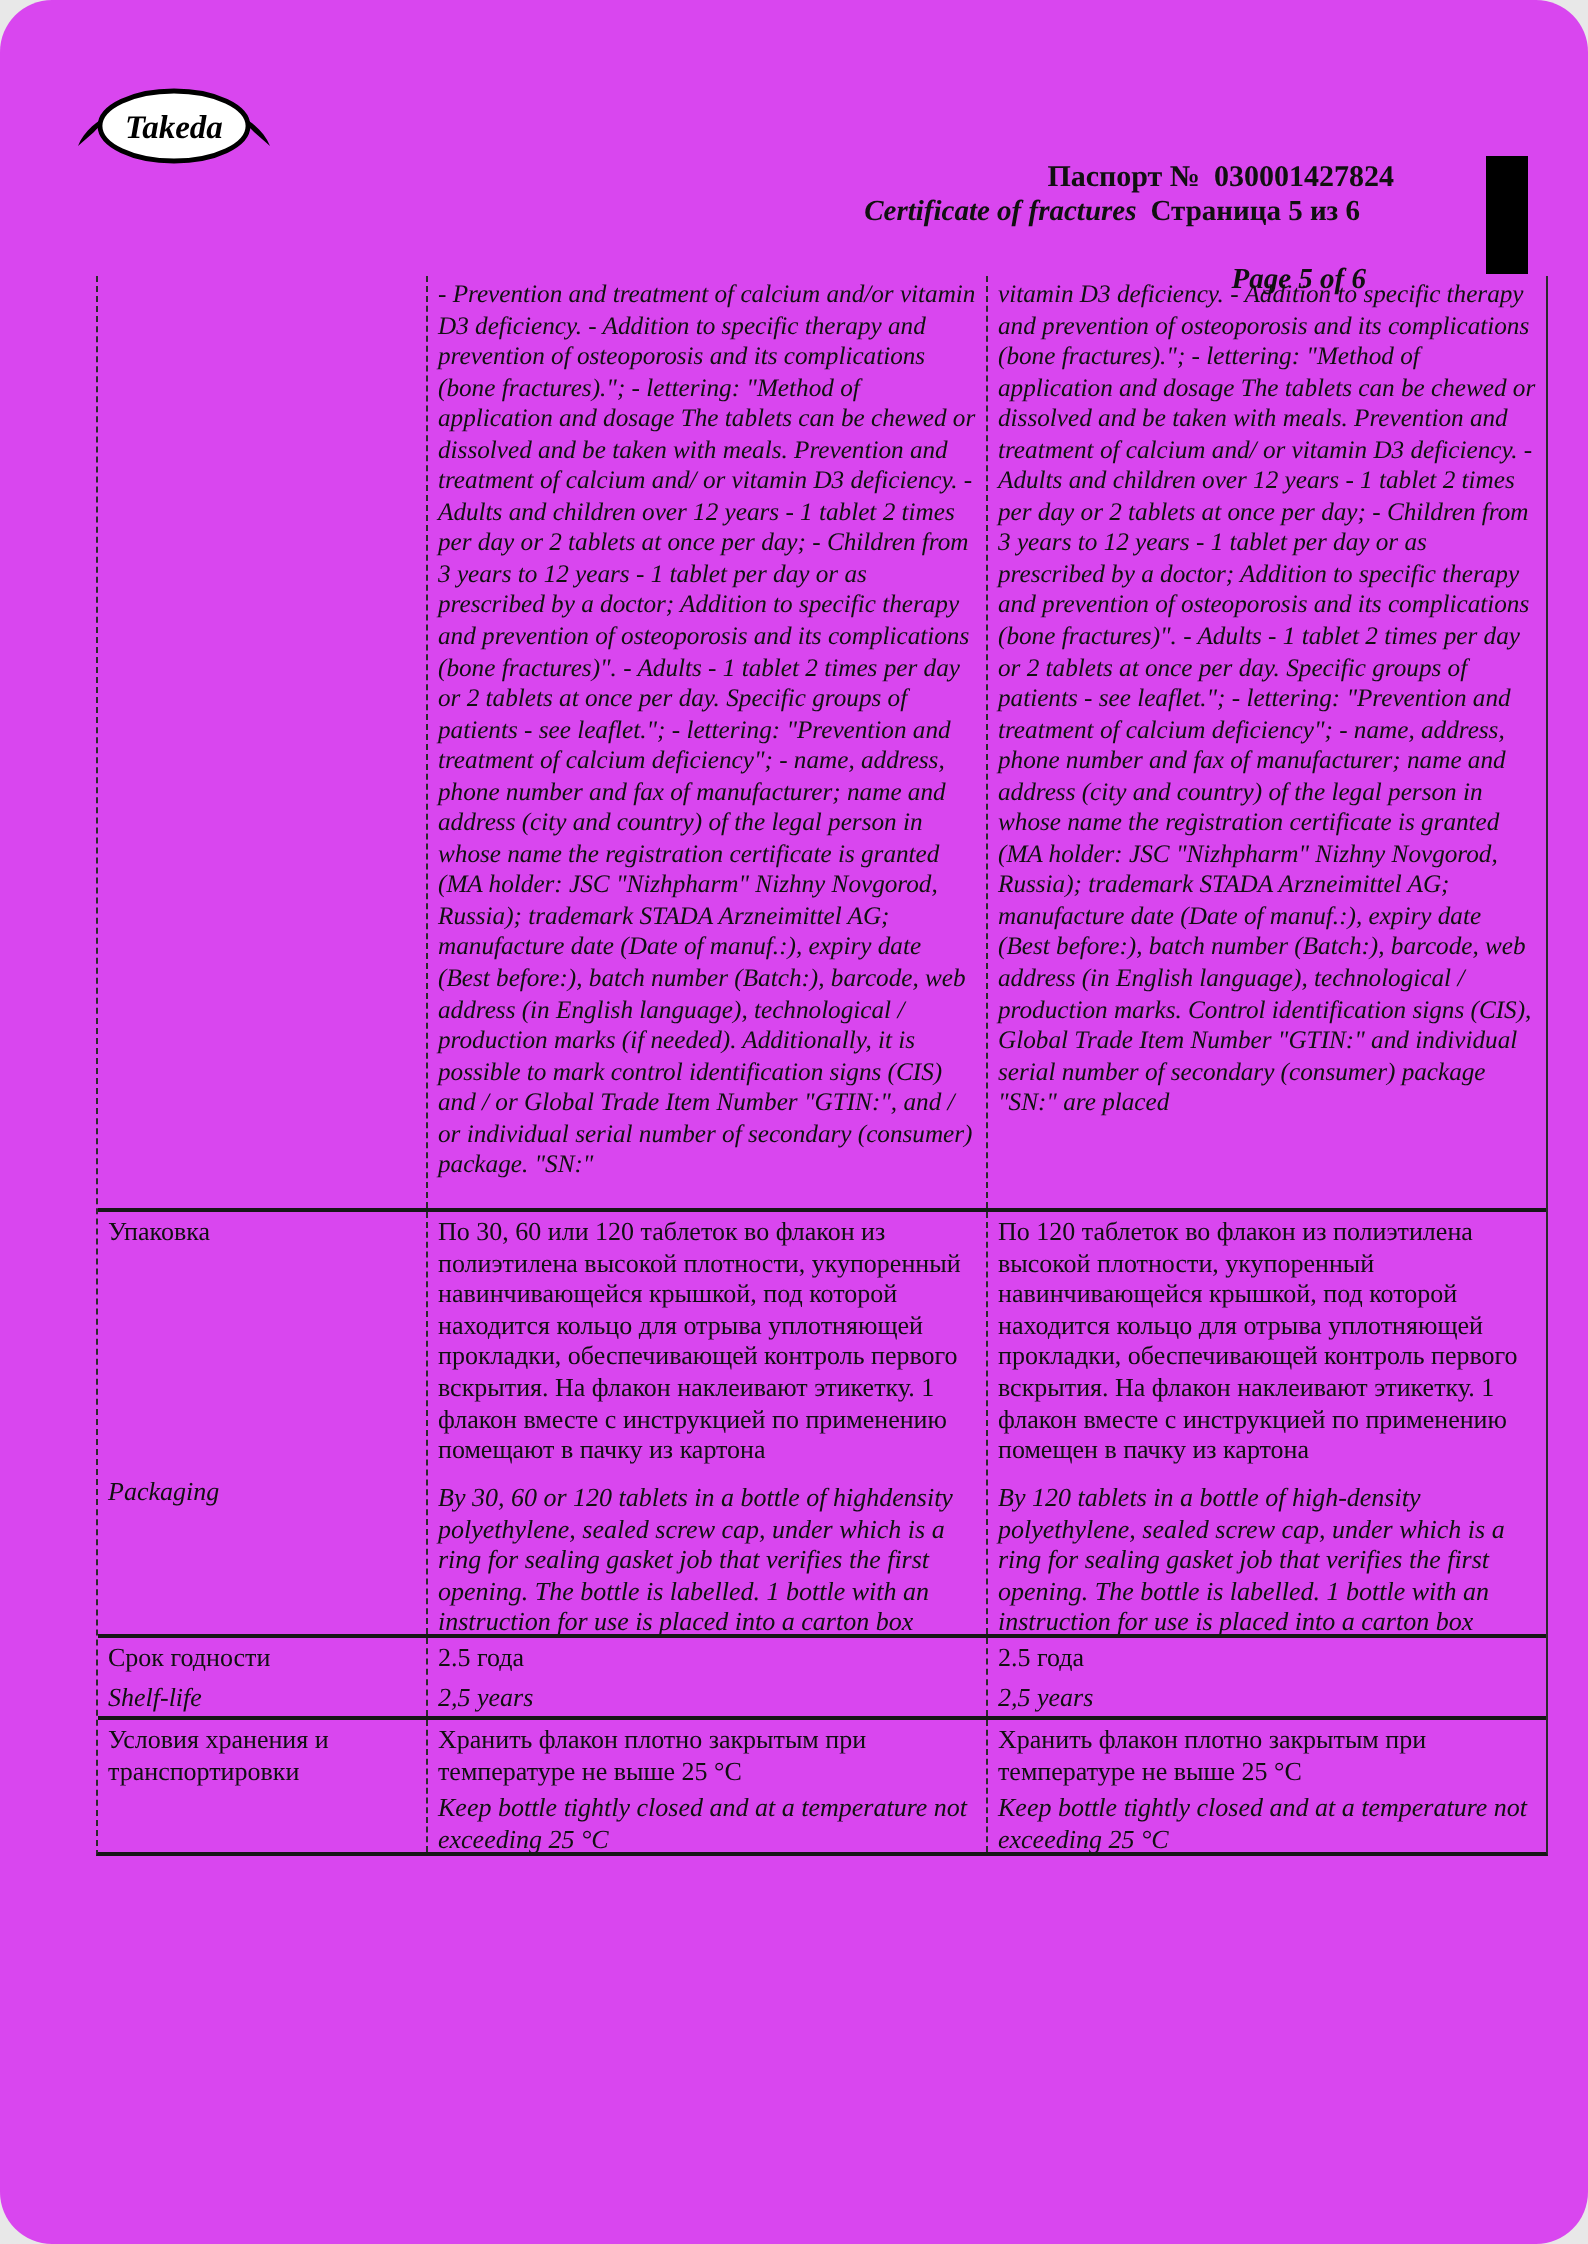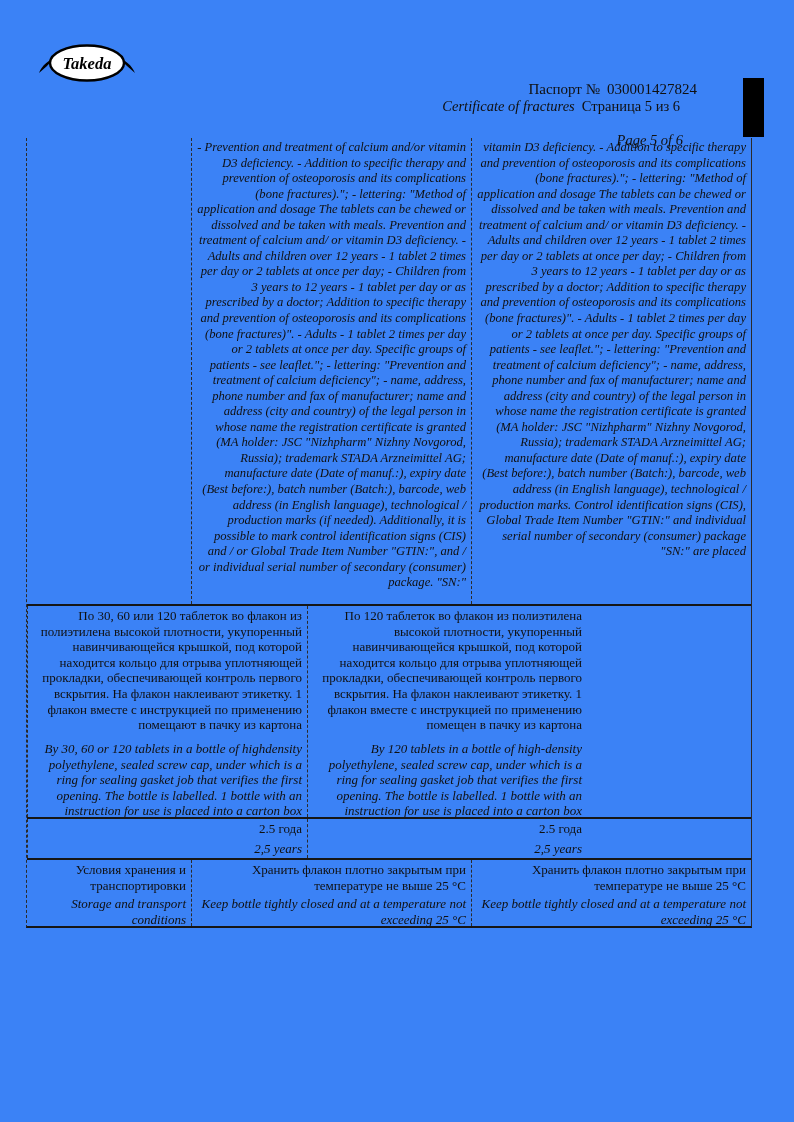--- a/index.html
+++ b/index.html
@@ -1,39 +1,40 @@
 <!DOCTYPE html>
 <html><head>
 <meta charset="utf-8">
 <style>
   html,body { margin:0; padding:0; background:#e8e8e8; }
   .page {
     position:relative; width:794px; height:1122px; margin:0 auto;
-    background:#3b82f6; color:#101010;
+    background:#d946ef; color:#101010;
     font-family:"Liberation Serif", serif;
     overflow:hidden;
+    border-radius:26px;
   }
   
   .logo { position:absolute; left:37px; top:37px; width:100px; height:45px; }
   
-  .hdr-line { position:absolute; white-space:nowrap; font-weight:normal; }
+  .hdr-line { position:absolute; white-space:nowrap; font-weight:bold; }
   .hdr-line-1 { top:81px; right:97px; font-size:15px; }
   .hdr-line-2 { top:98px; right:114px; font-size:14.5px; }
   .hdr-line-3 { top:132px; right:111px; font-size:14.5px; font-style:italic; }
   .gap-l { margin-left:7px; }
   .it { font-style:italic; }
   .black-mark { position:absolute; left:743px; top:78px; width:21px; height:59px; background:#000; }
 
   
   .doc-table {
-    position:absolute; left:26px; top:138px; width:724px;
+    position:absolute; left:48px; top:138px; width:724px;
     border-left:1px dashed #2b2b2b;
     border-right:1.5px solid #2b2b2b;
     border-bottom:2px solid #161616;
-    font-size:13px; line-height:15.6px;text-align:right;
+    font-size:13px; line-height:15.6px;
   }
   .t-row { display:flex; align-items:stretch; overflow:hidden; }
   .t-row.sep { border-top:2px solid #161616; }
   .cell { box-sizing:border-box; padding:2px 5px 0 5px; overflow:hidden; }
   .c-label { width:164px; position:relative; }
   .c-mid   { width:280px; border-left:1px dashed #2b2b2b; }
   .c-right { width:280px; border-left:1px dashed #2b2b2b; }
 
   .row-cont  { height:466px; }
   .row-cont .cell { font-size:12.6px; line-height:15.55px; font-style:italic; }
@@ -72,45 +73,52 @@
 
   <div class="doc-table">
 
     <div class="t-row row-cont">
       <div class="cell c-label"></div>
       <div class="cell c-mid">- Prevention and treatment of calcium and/or vitamin D3 deficiency. - Addition to specific therapy and prevention of osteoporosis and its complications (bone fractures)."; - lettering: "Method of application and dosage The tablets can be chewed or dissolved and be taken with meals. Prevention and treatment of calcium and/ or vitamin D3 deficiency. - Adults and children over 12 years - 1 tablet 2 times per day or 2 tablets at once per day; - Children from 3 years to 12 years - 1 tablet per day or as prescribed by a doctor; Addition to specific therapy and prevention of osteoporosis and its complications (bone fractures)". - Adults - 1 tablet 2 times per day or 2 tablets at once per day. Specific groups of patients - see leaflet."; - lettering: "Prevention and treatment of calcium deficiency"; - name, address, phone number and fax of manufacturer; name and address (city and country) of the legal person in whose name the registration certificate is granted (MA holder: JSC "Nizhpharm" Nizhny Novgorod, Russia); trademark STADA Arzneimittel AG; manufacture date (Date of manuf.:), expiry date (Best before:), batch number (Batch:), barcode, web address (in English language), technological / production marks (if needed). Additionally, it is possible to mark control identification signs (CIS) and / or Global Trade Item Number "GTIN:", and / or individual serial number of secondary (consumer) package. "SN:"</div>
       <div class="cell c-right">vitamin D3 deficiency. - Addition to specific therapy and prevention of osteoporosis and its complications (bone fractures)."; - lettering: "Method of application and dosage The tablets can be chewed or dissolved and be taken with meals. Prevention and treatment of calcium and/ or vitamin D3 deficiency. - Adults and children over 12 years - 1 tablet 2 times per day or 2 tablets at once per day; - Children from 3 years to 12 years - 1 tablet per day or as prescribed by a doctor; Addition to specific therapy and prevention of osteoporosis and its complications (bone fractures)". - Adults - 1 tablet 2 times per day or 2 tablets at once per day. Specific groups of patients - see leaflet."; - lettering: "Prevention and treatment of calcium deficiency"; - name, address, phone number and fax of manufacturer; name and address (city and country) of the legal person in whose name the registration certificate is granted (MA holder: JSC "Nizhpharm" Nizhny Novgorod, Russia); trademark STADA Arzneimittel AG; manufacture date (Date of manuf.:), expiry date (Best before:), batch number (Batch:), barcode, web address (in English language), technological / production marks. Control identification signs (CIS), Global Trade Item Number "GTIN:" and individual serial number of secondary (consumer) package "SN:" are placed</div>
     </div>
 
     <div class="t-row sep row-pkg">
+      <div class="cell c-label">
+        <div>Упаковка</div>
+        <div class="en pkg-label-en">Packaging</div>
+      </div>
       <div class="cell c-mid">
         <div class="pkg-ru">По 30, 60 или 120 таблеток во флакон из полиэтилена высокой плотности, укупоренный навинчивающейся крышкой, под которой находится кольцо для отрыва уплотняющей прокладки, обеспечивающей контроль первого вскрытия. На флакон наклеивают этикетку. 1 флакон вместе с инструкцией по применению помещают в пачку из картона</div>
         <div class="en">By 30, 60 or 120 tablets in a bottle of highdensity polyethylene, sealed screw cap, under which is a ring for sealing gasket job that verifies the first opening. The bottle is labelled. 1 bottle with an instruction for use is placed into a carton box</div>
       </div>
       <div class="cell c-right">
         <div class="pkg-ru">По 120 таблеток во флакон из полиэтилена высокой плотности, укупоренный навинчивающейся крышкой, под которой находится кольцо для отрыва уплотняющей прокладки, обеспечивающей контроль первого вскрытия. На флакон наклеивают этикетку. 1 флакон вместе с инструкцией по применению помещен в пачку из картона</div>
         <div class="en">By 120 tablets in a bottle of high-density polyethylene, sealed screw cap, under which is a ring for sealing gasket job that verifies the first opening. The bottle is labelled. 1 bottle with an instruction for use is placed into a carton box</div>
       </div>
     </div>
 
     <div class="t-row sep row-shelf">
+      <div class="cell c-label">
+        <div>Срок годности</div>
+        <div class="en shelf-en">Shelf-life</div>
+      </div>
       <div class="cell c-mid">
         <div>2.5 года</div>
         <div class="en shelf-en">2,5 years</div>
       </div>
       <div class="cell c-right">
         <div>2.5 года</div>
         <div class="en shelf-en">2,5 years</div>
       </div>
     </div>
 
     <div class="t-row sep row-store">
       <div class="cell c-label">
         <div>Условия хранения и транспортировки</div>
-        <div class="en store-en">Storage and transport conditions</div>
       </div>
       <div class="cell c-mid">
         <div>Хранить флакон плотно закрытым при температуре не выше 25 °С</div>
         <div class="en store-en">Keep bottle tightly closed and at a temperature not exceeding 25 °C</div>
       </div>
       <div class="cell c-right">
         <div>Хранить флакон плотно закрытым при температуре не выше 25 °С</div>
         <div class="en store-en">Keep bottle tightly closed and at a temperature not exceeding 25 °C</div>
       </div>
     </div>

